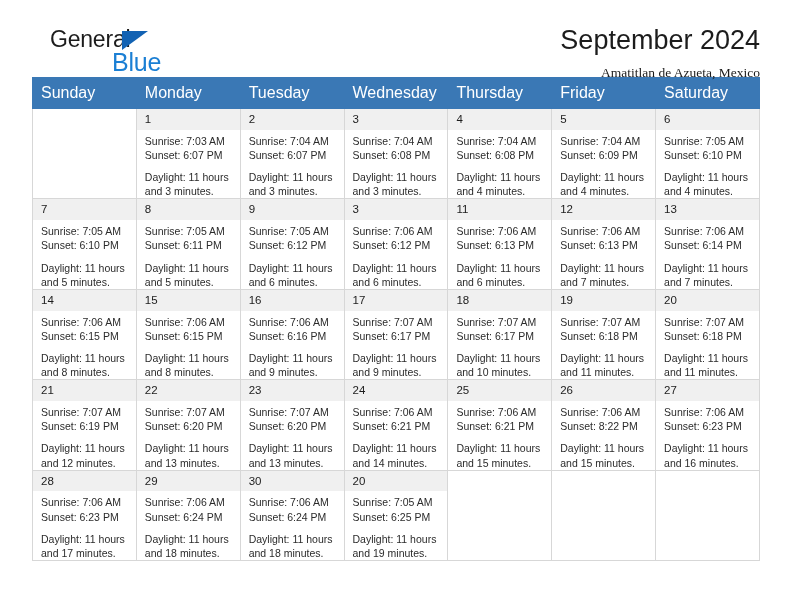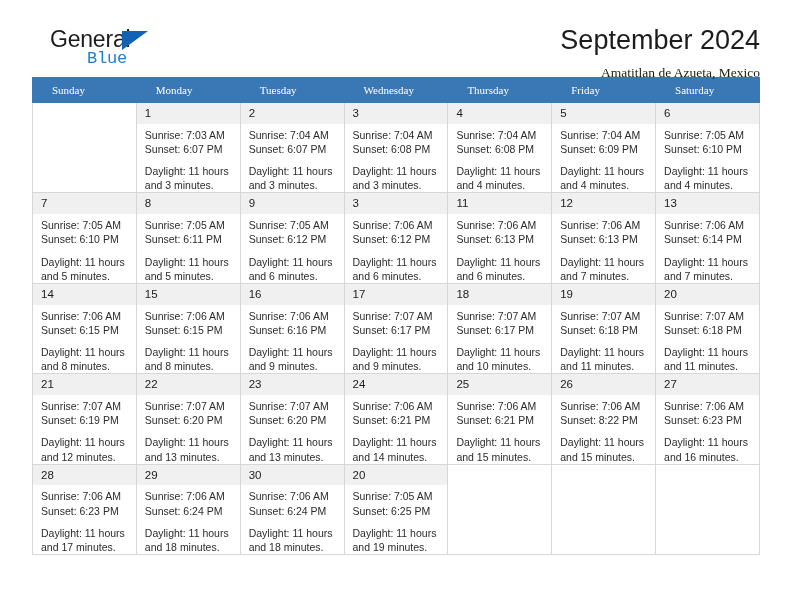--- a/index.html
+++ b/index.html
@@ -50,26 +50,25 @@
     position: absolute;
     left: 74px;
     top: 5px;
     width: 0;
     height: 0;
     border-left: 26px solid #1262b3;
     border-bottom: 19px solid transparent;
   }
   .logo-blue {
     position: absolute;
-    left: 39px;
+    left: 64px;
     top: 24px;
-    font-size: 17px;
+    font-size: 25px;
     color: #1b7fd4;
     letter-spacing: -0.2px;
-    font-family: Liberation Mono, monospace;
   }
   .titles {
     text-align: right;
     padding-top: 0px;
   }
   .cal-title {
     font-size: 27px;
     color: #1c1c1c;
     line-height: 1.05;
     white-space: nowrap;
@@ -85,28 +84,27 @@
   
   .calendar {
     margin-top: 3px;
     width: 728px;
     border-collapse: collapse;
     table-layout: fixed;
   }
   .calendar th {
     background: #3a78b5;
     color: #ffffff;
-    font-size: 11px;
+    font-size: 16px;
     font-weight: normal;
     text-align: left;
-    padding: 6px 0 6px 19px;
+    padding: 6px 0 6px 8px;
     height: 20px;
     box-sizing: border-box;
     border: 1px solid #3a78b5;
-    font-family: Liberation Serif, serif;
   }
   .calendar td {
     vertical-align: top;
     border: 1px solid #d7d7d7;
     padding: 0;
     height: 89px;
     box-sizing: border-box;
     background: #ffffff;
   }
   .daynum {

